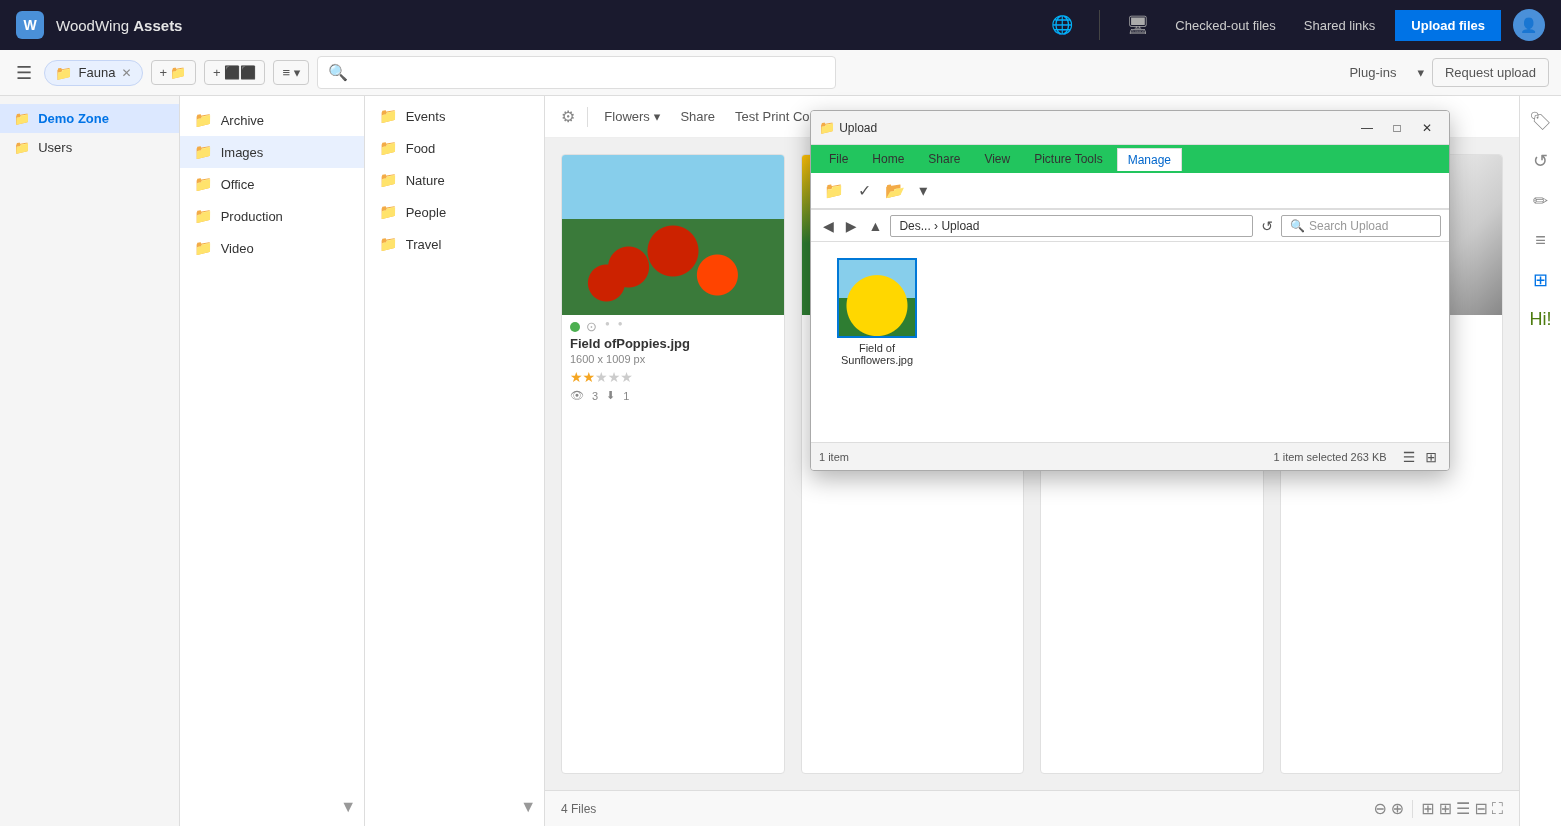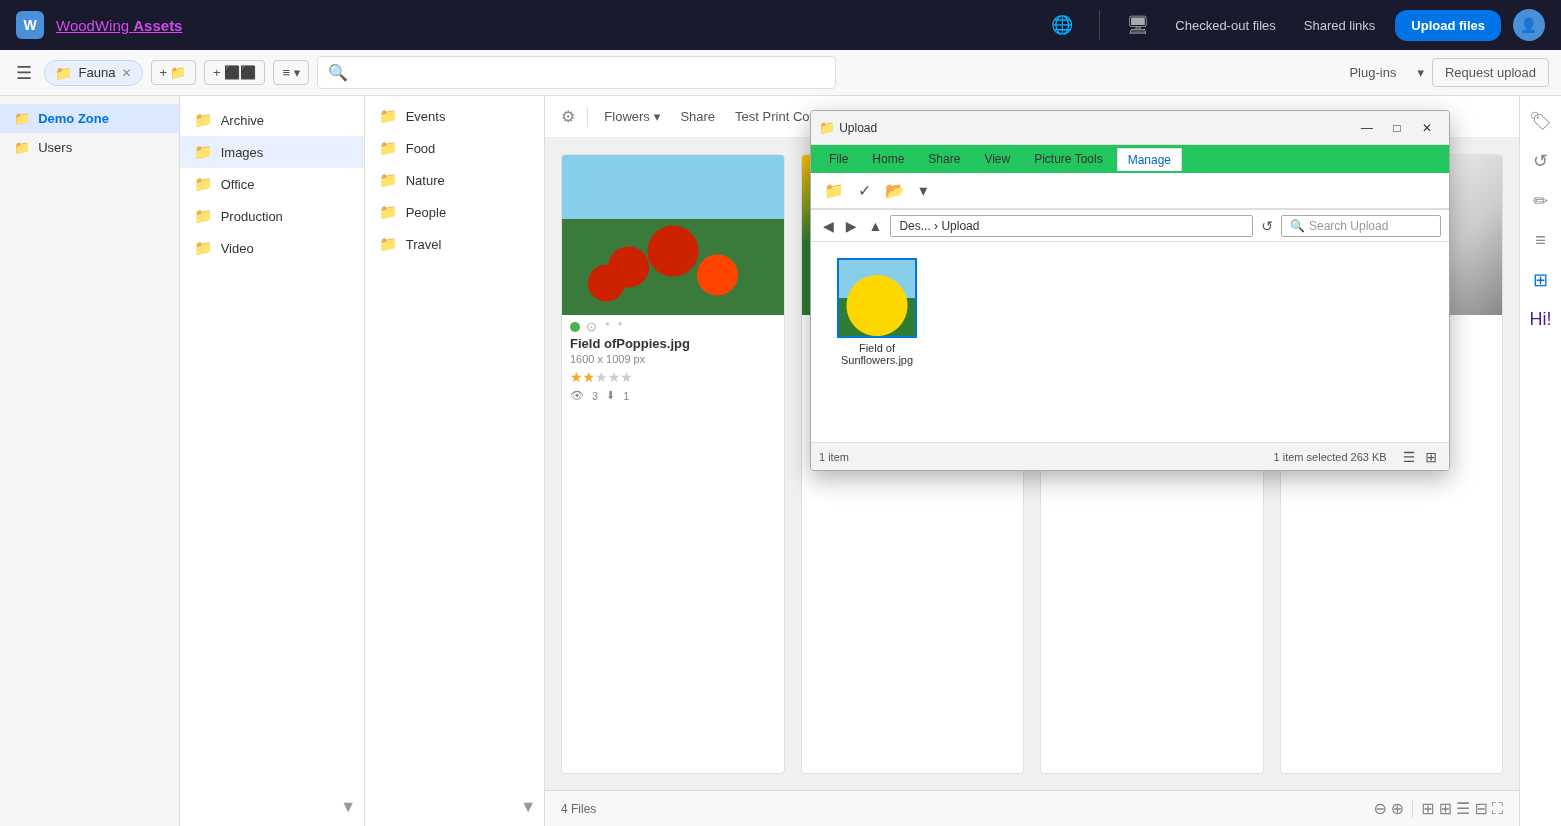--- a/index.html
+++ b/index.html
@@ -29,21 +29,21 @@
       background: none; border: none; cursor: pointer;
       font-size: 18px; padding: 6px;
       display: flex; align-items: center; justify-content: center;
     }
     .nav-divider { width: 1px; height: 30px; background: #444; margin: 0 8px; }
     .nav-text-btn {
       color: #ccc; background: none; border: none; cursor: pointer;
       font-size: 13px; padding: 6px 8px;
     }
     .upload-btn {
-      background: #0073e6; color: white; border: none; border-radius: 12px;
+      background: #0073e6; color: white; border: none; border-radius: 0;
       padding: 8px 16px; font-size: 13px; font-weight: 600; cursor: pointer;
     }
     .avatar {
       width: 32px; height: 32px; border-radius: 50%; background: #4a90d9;
       display: flex; align-items: center; justify-content: center;
       color: white; font-size: 14px; cursor: pointer;
     }
 
     
     .second-bar {
@@ -334,21 +334,21 @@
         radial-gradient(circle at 50% 60%, #8B4513 12px, transparent 13px),
         linear-gradient(180deg, #87CEEB 50%, #2E7D32 50%);
       width: 100%; height: 100%;
     }
   </style>
 </head>
 <body>
 
 <div class="top-nav">
   <div class="logo-icon">W</div>
-  <span style="color:#d946ef;font-size:15px;text-decoration:underline;">WoodWing <strong>Assets</strong></span>
+  <span style="color:#e5e5e5;font-size:15px;">WoodWing <strong>Assets</strong></span>
   <div class="nav-spacer"></div>
   <button class="nav-icon-btn" title="Globe">🌐</button>
   <div class="nav-divider"></div>
   <button class="nav-icon-btn" title="Monitor">🖥</button>
   <button class="nav-text-btn">Checked-out files</button>
   <button class="nav-text-btn">Shared links</button>
   <button class="upload-btn">Upload files</button>
   <div class="avatar">👤</div>
 </div>
 
@@ -594,21 +594,21 @@
     </svg>
 
   </div>
 
   <div class="right-sidebar">
     <span class="rs-icon">🏷</span>
     <span class="rs-icon">↺</span>
     <span class="rs-icon">✏</span>
     <span class="rs-icon">≡</span>
     <span class="rs-icon-blue">⊞</span>
-    <span style="color:#4c1d95;font-size:18px;padding:6px;cursor:pointer;">Hi!</span>
+    <span style="color:#4d7c0f;font-size:18px;padding:6px;cursor:pointer;">Hi!</span>
   </div>
 
 </div>
 
 <div class="win-dialog">
 
   <div class="win-titlebar">
     <span style="font-size:13px;color:#5585c5;">📁</span>
     <span class="win-title">Upload</span>
     <div class="win-controls">

